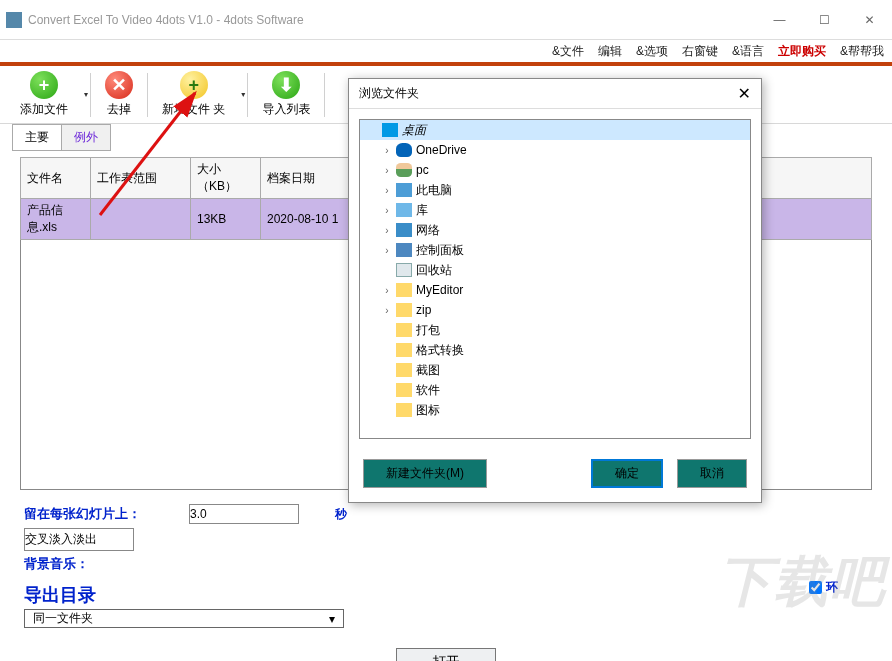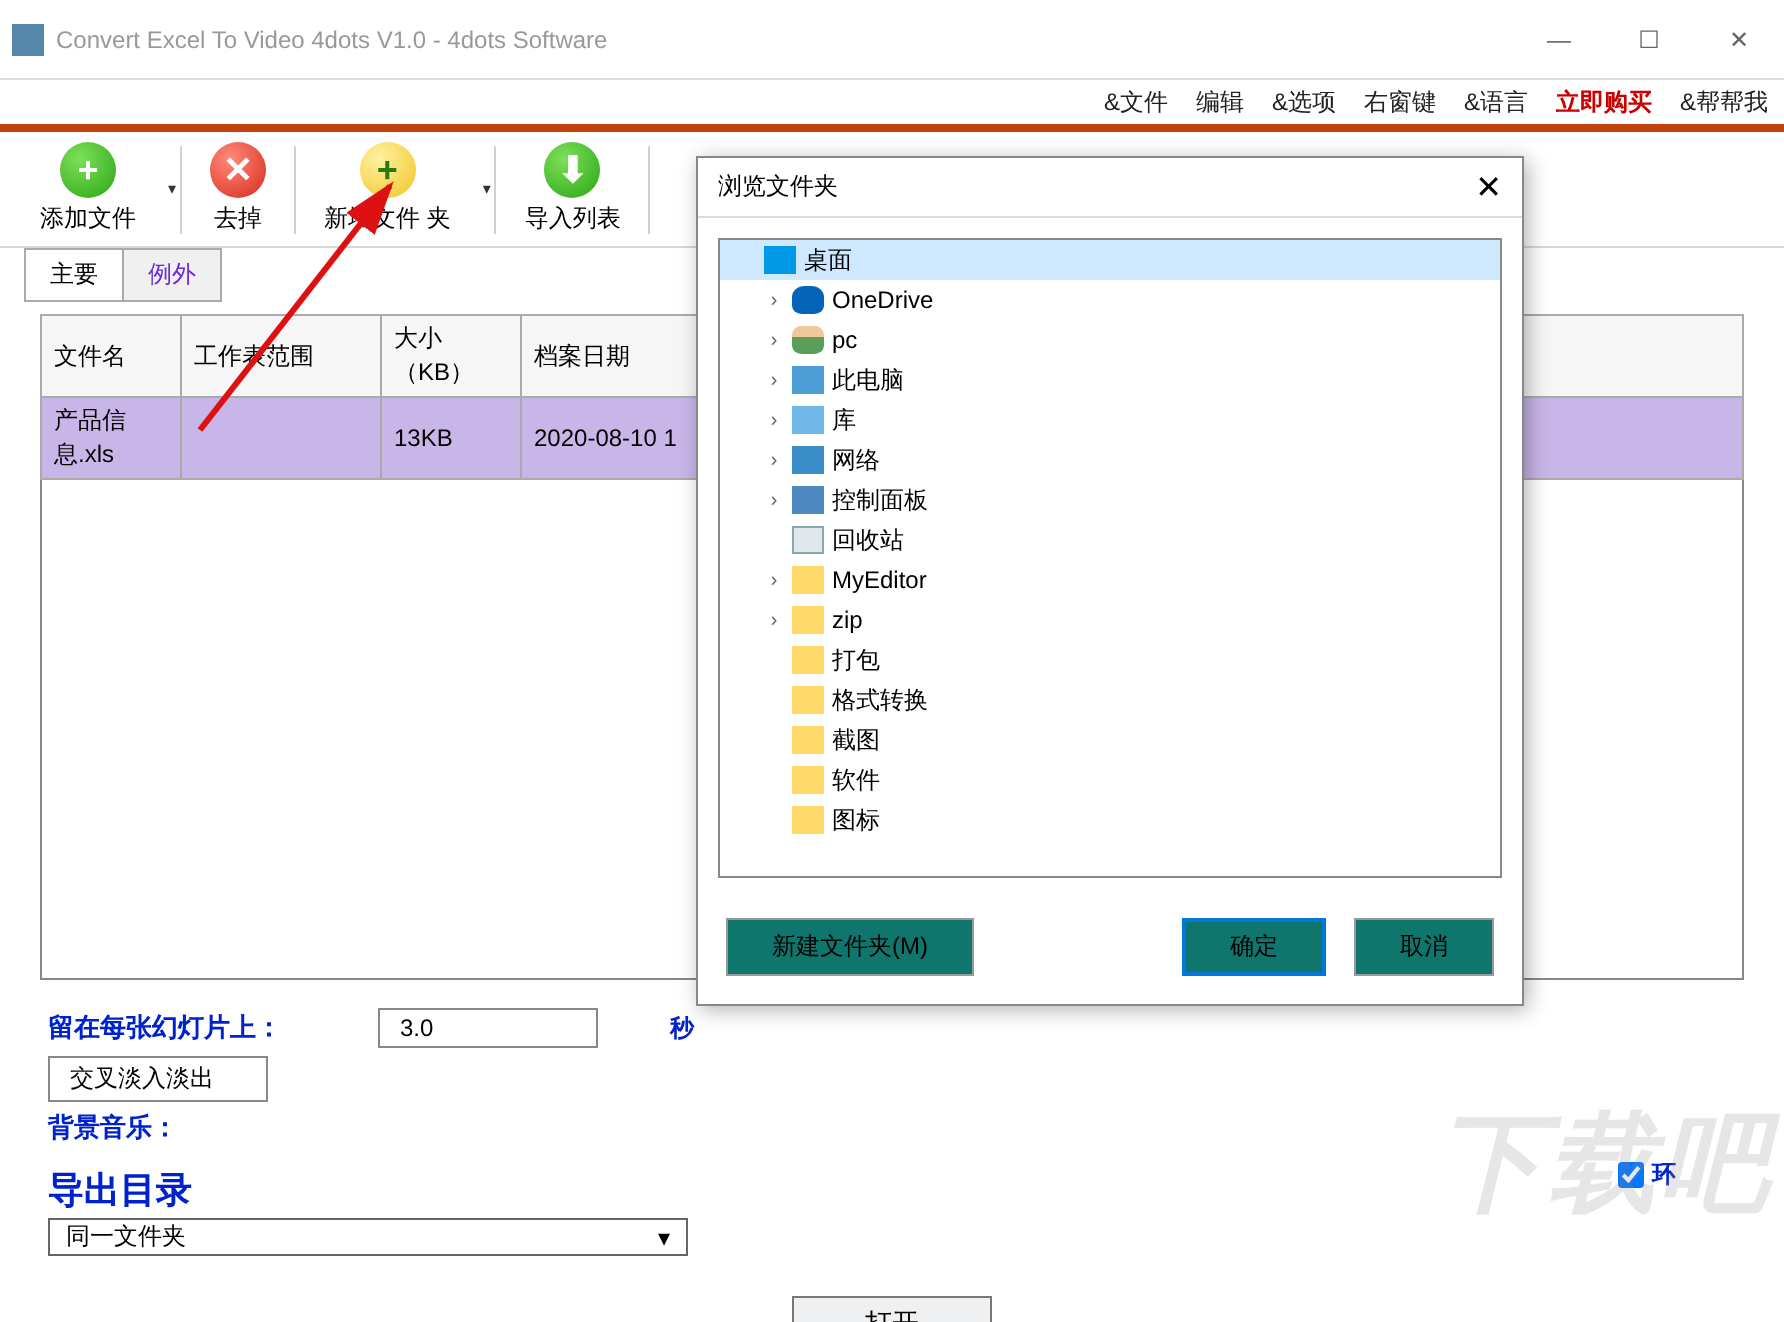--- a/index.html
+++ b/index.html
@@ -30,37 +30,37 @@
 .maincontent { padding: 6px 20px; }
 .filetable { width: 100%; border: 1px solid #888; border-collapse: collapse; }
 .filetable th, .filetable td { border: 1px solid #aaa; padding: 3px 6px; text-align: left; font-weight: normal; background: #f6f6f6; font-size: 12px; }
 .filetable td { background: #fff; }
 .filetable tr.sel td { background: #c9b6e8; }
 .filegap { height: 250px; border: 1px solid #888; border-top: none; background: #fff; }
 
 .lower { padding: 4px 24px; }
 .fieldrow { display: flex; align-items: center; margin: 4px 0; }
 .fieldrow .lbl { width: 165px; color: #0022cc; font-weight: bold; font-size: 13px; }
-.fieldrow .ctrl { border: 1px solid #888; padding: 2px 10px; background: #fff; min-width: 110px; display: inline-block; }
+.fieldrow .ctrl { border: 1px solid #888; padding: 2px 0; background: #fff; min-width: 110px; display: inline-block; }
 .legend { color: #0022cc; font-weight: bold; font-size: 18px; margin-top: 6px; }
 .exportdir { border: 1px solid #666; padding: 0 8px; width: 320px; margin-top: 2px; display: flex; align-items: center; justify-content: space-between; }
 .openbtn { margin: 20px auto 0; display: block; border: 1px solid #777; background: #eef0f2; padding: 4px 36px; }
 .hints { padding: 6px 24px; color: #333; font-size: 13px; line-height: 1.5; }
 .loopchk { display: flex; align-items: center; gap: 4px; color: #0022cc; font-weight: bold; }
 
 .arrow { position: absolute; left: 90px; top: 85px; width: 120px; height: 140px; pointer-events: none; }
 
 
 .dialog { position: absolute; left: 348px; top: 78px; width: 414px; background: #fff; border: 1px solid #888; box-shadow: 2px 2px 10px rgba(0,0,0,0.3); }
 .dlgtitle { height: 30px; display: flex; align-items: center; padding: 0 10px; border-bottom: 1px solid #ddd; }
 .dlgtitle .x { margin-left: auto; font-size: 16px; }
 .treewrap { margin: 10px; border: 1px solid #888; height: 320px; overflow-y: scroll; background: #fff; padding: 0; }
 .treeitem { display: flex; align-items: center; height: 20px; padding-left: 8px; gap: 4px; font-size: 12px; }
 .treeitem .exp { width: 10px; color: #666; font-size: 10px; text-align: center; }
-.treeitem.sel { background: #cde8ff; }
+.treeitem.sel { background: #cde8ff; font-style: italic; }
 .treeitem.indent { padding-left: 22px; }
 .ticon-sm { width: 16px; height: 14px; display: inline-block; }
 .i-desktop { background: #0099e5; }
 .i-onedrive { background: #0364b8; border-radius: 40% 40% 30% 30%; }
 .i-user { background: linear-gradient(#f0c89a 40%, #5a9e5a 40%); border-radius: 30%; }
 .i-pc { background: #4d9dd6; }
 .i-lib { background: #6fb8e8; }
 .i-net { background: #3a8dc8; }
 .i-cp { background: #4d88c0; }
 .i-bin { background: #e0e8ec; border: 1px solid #8aa; }

